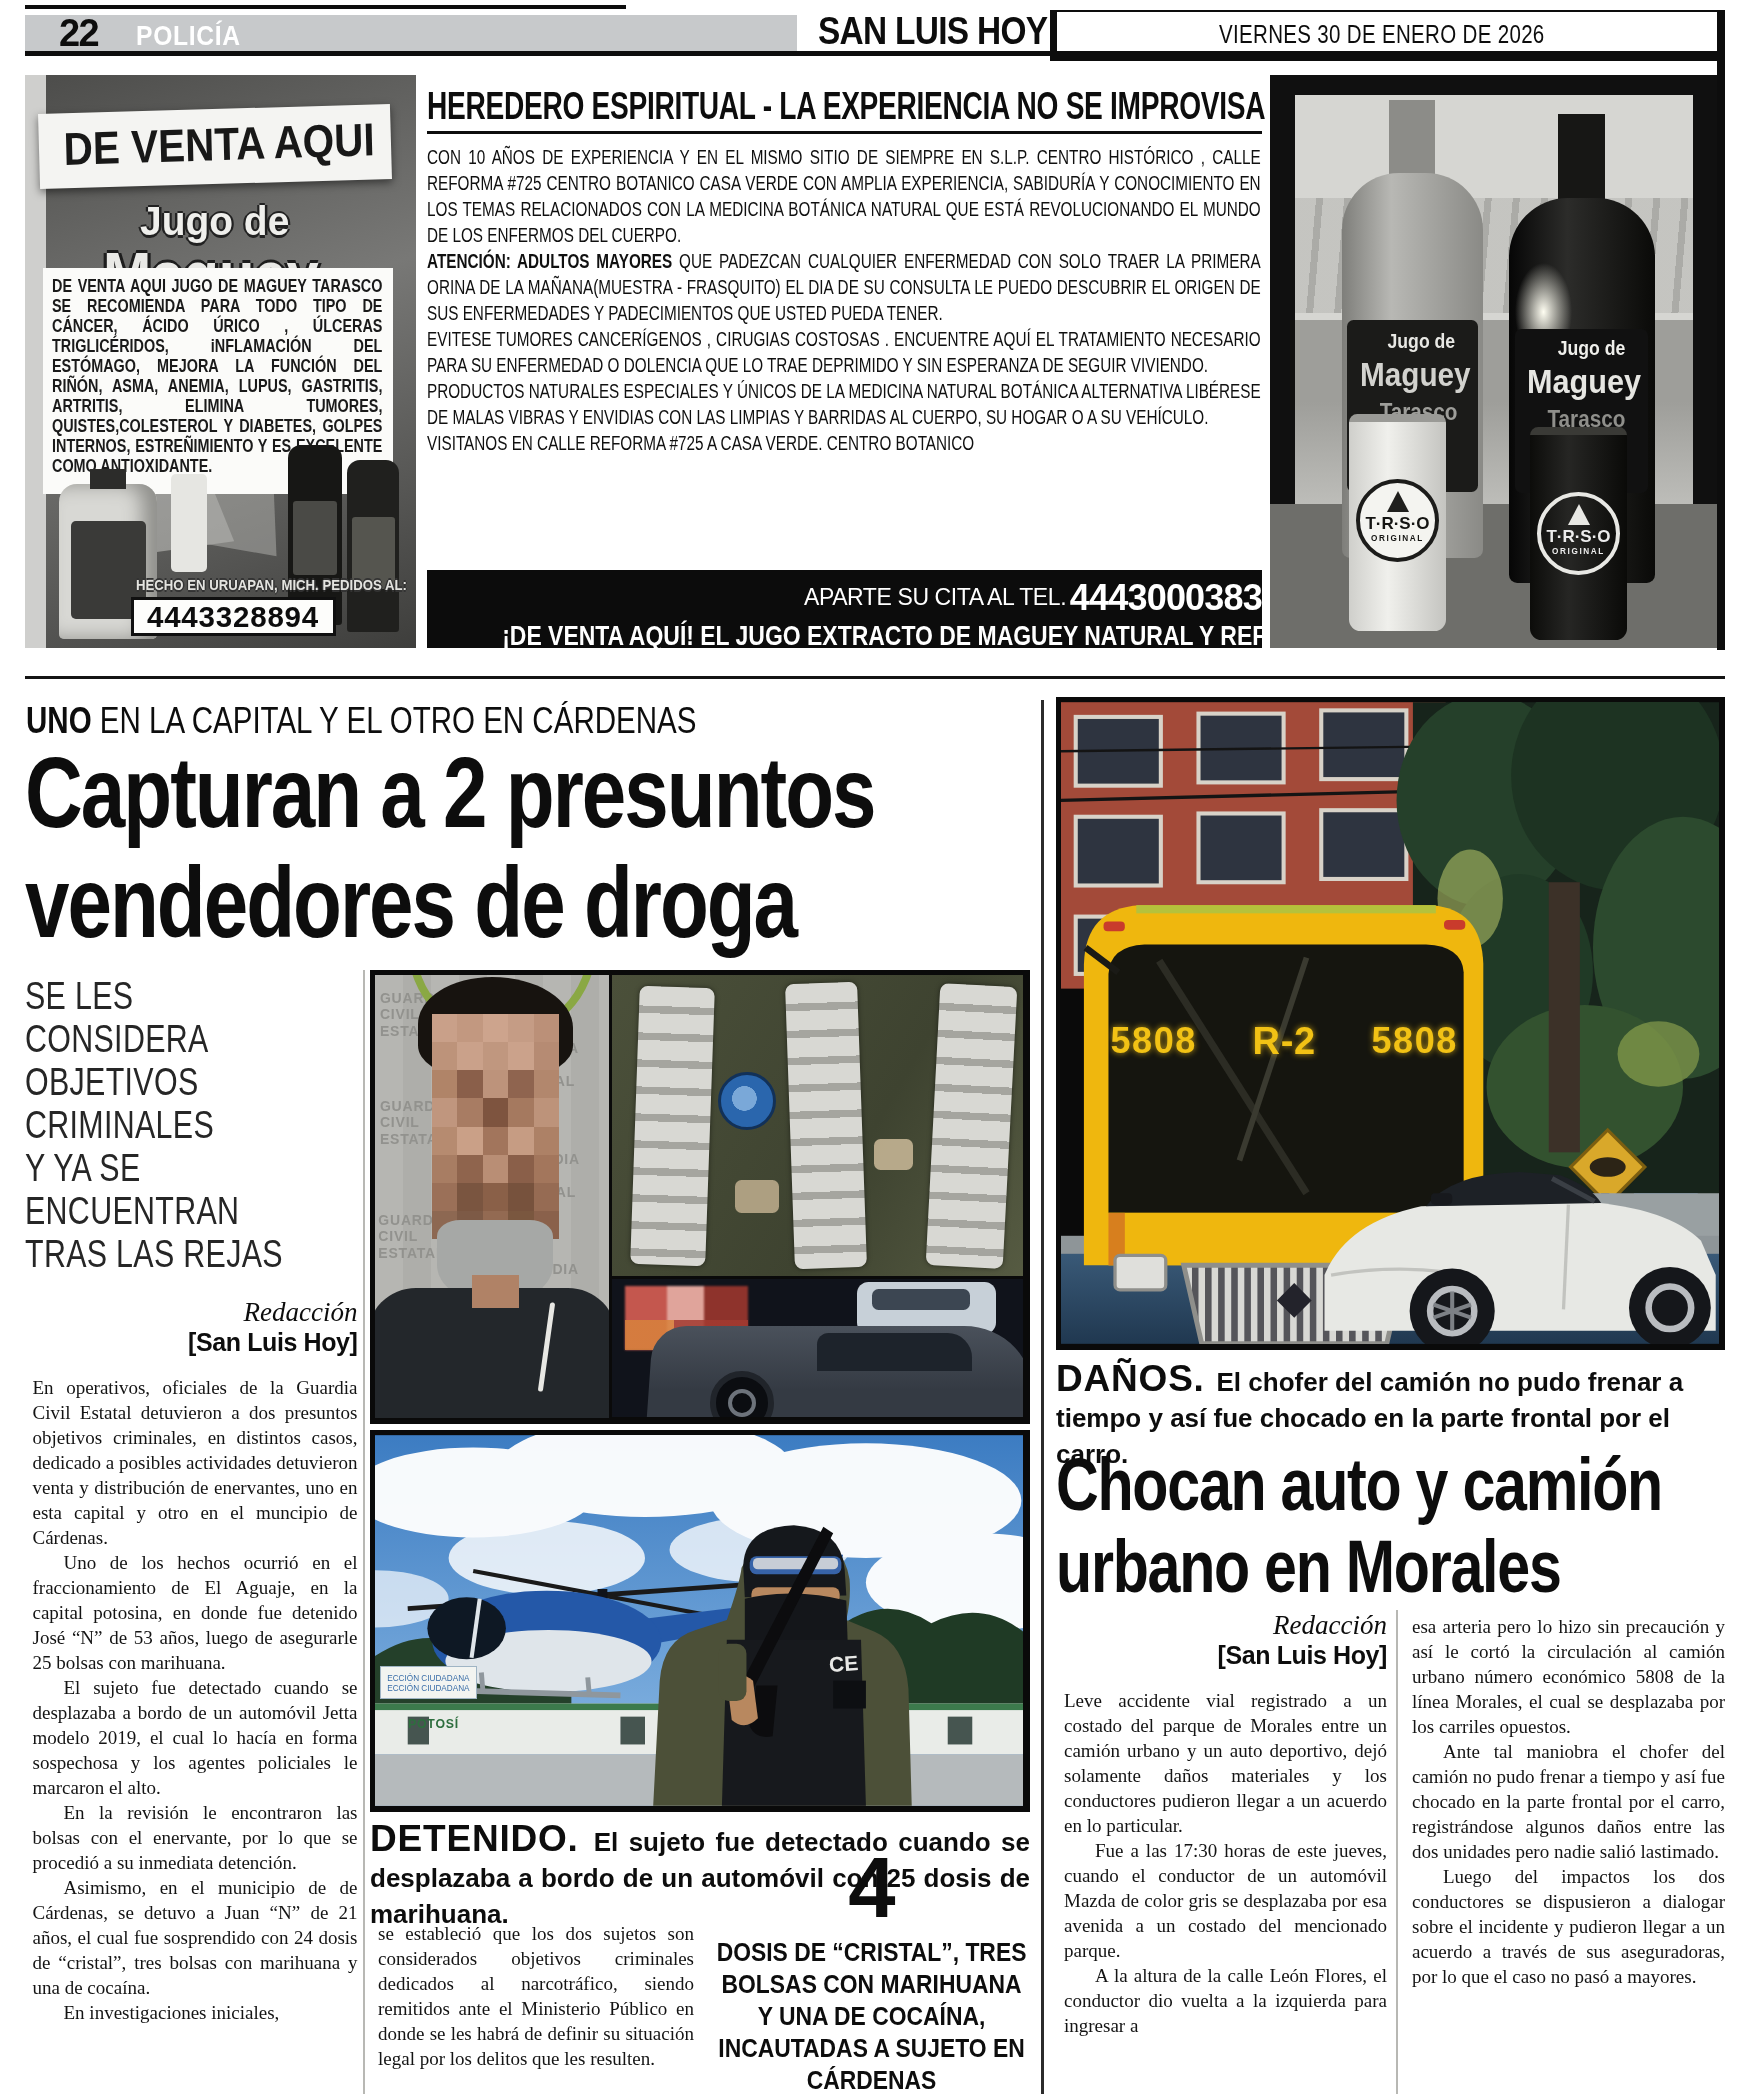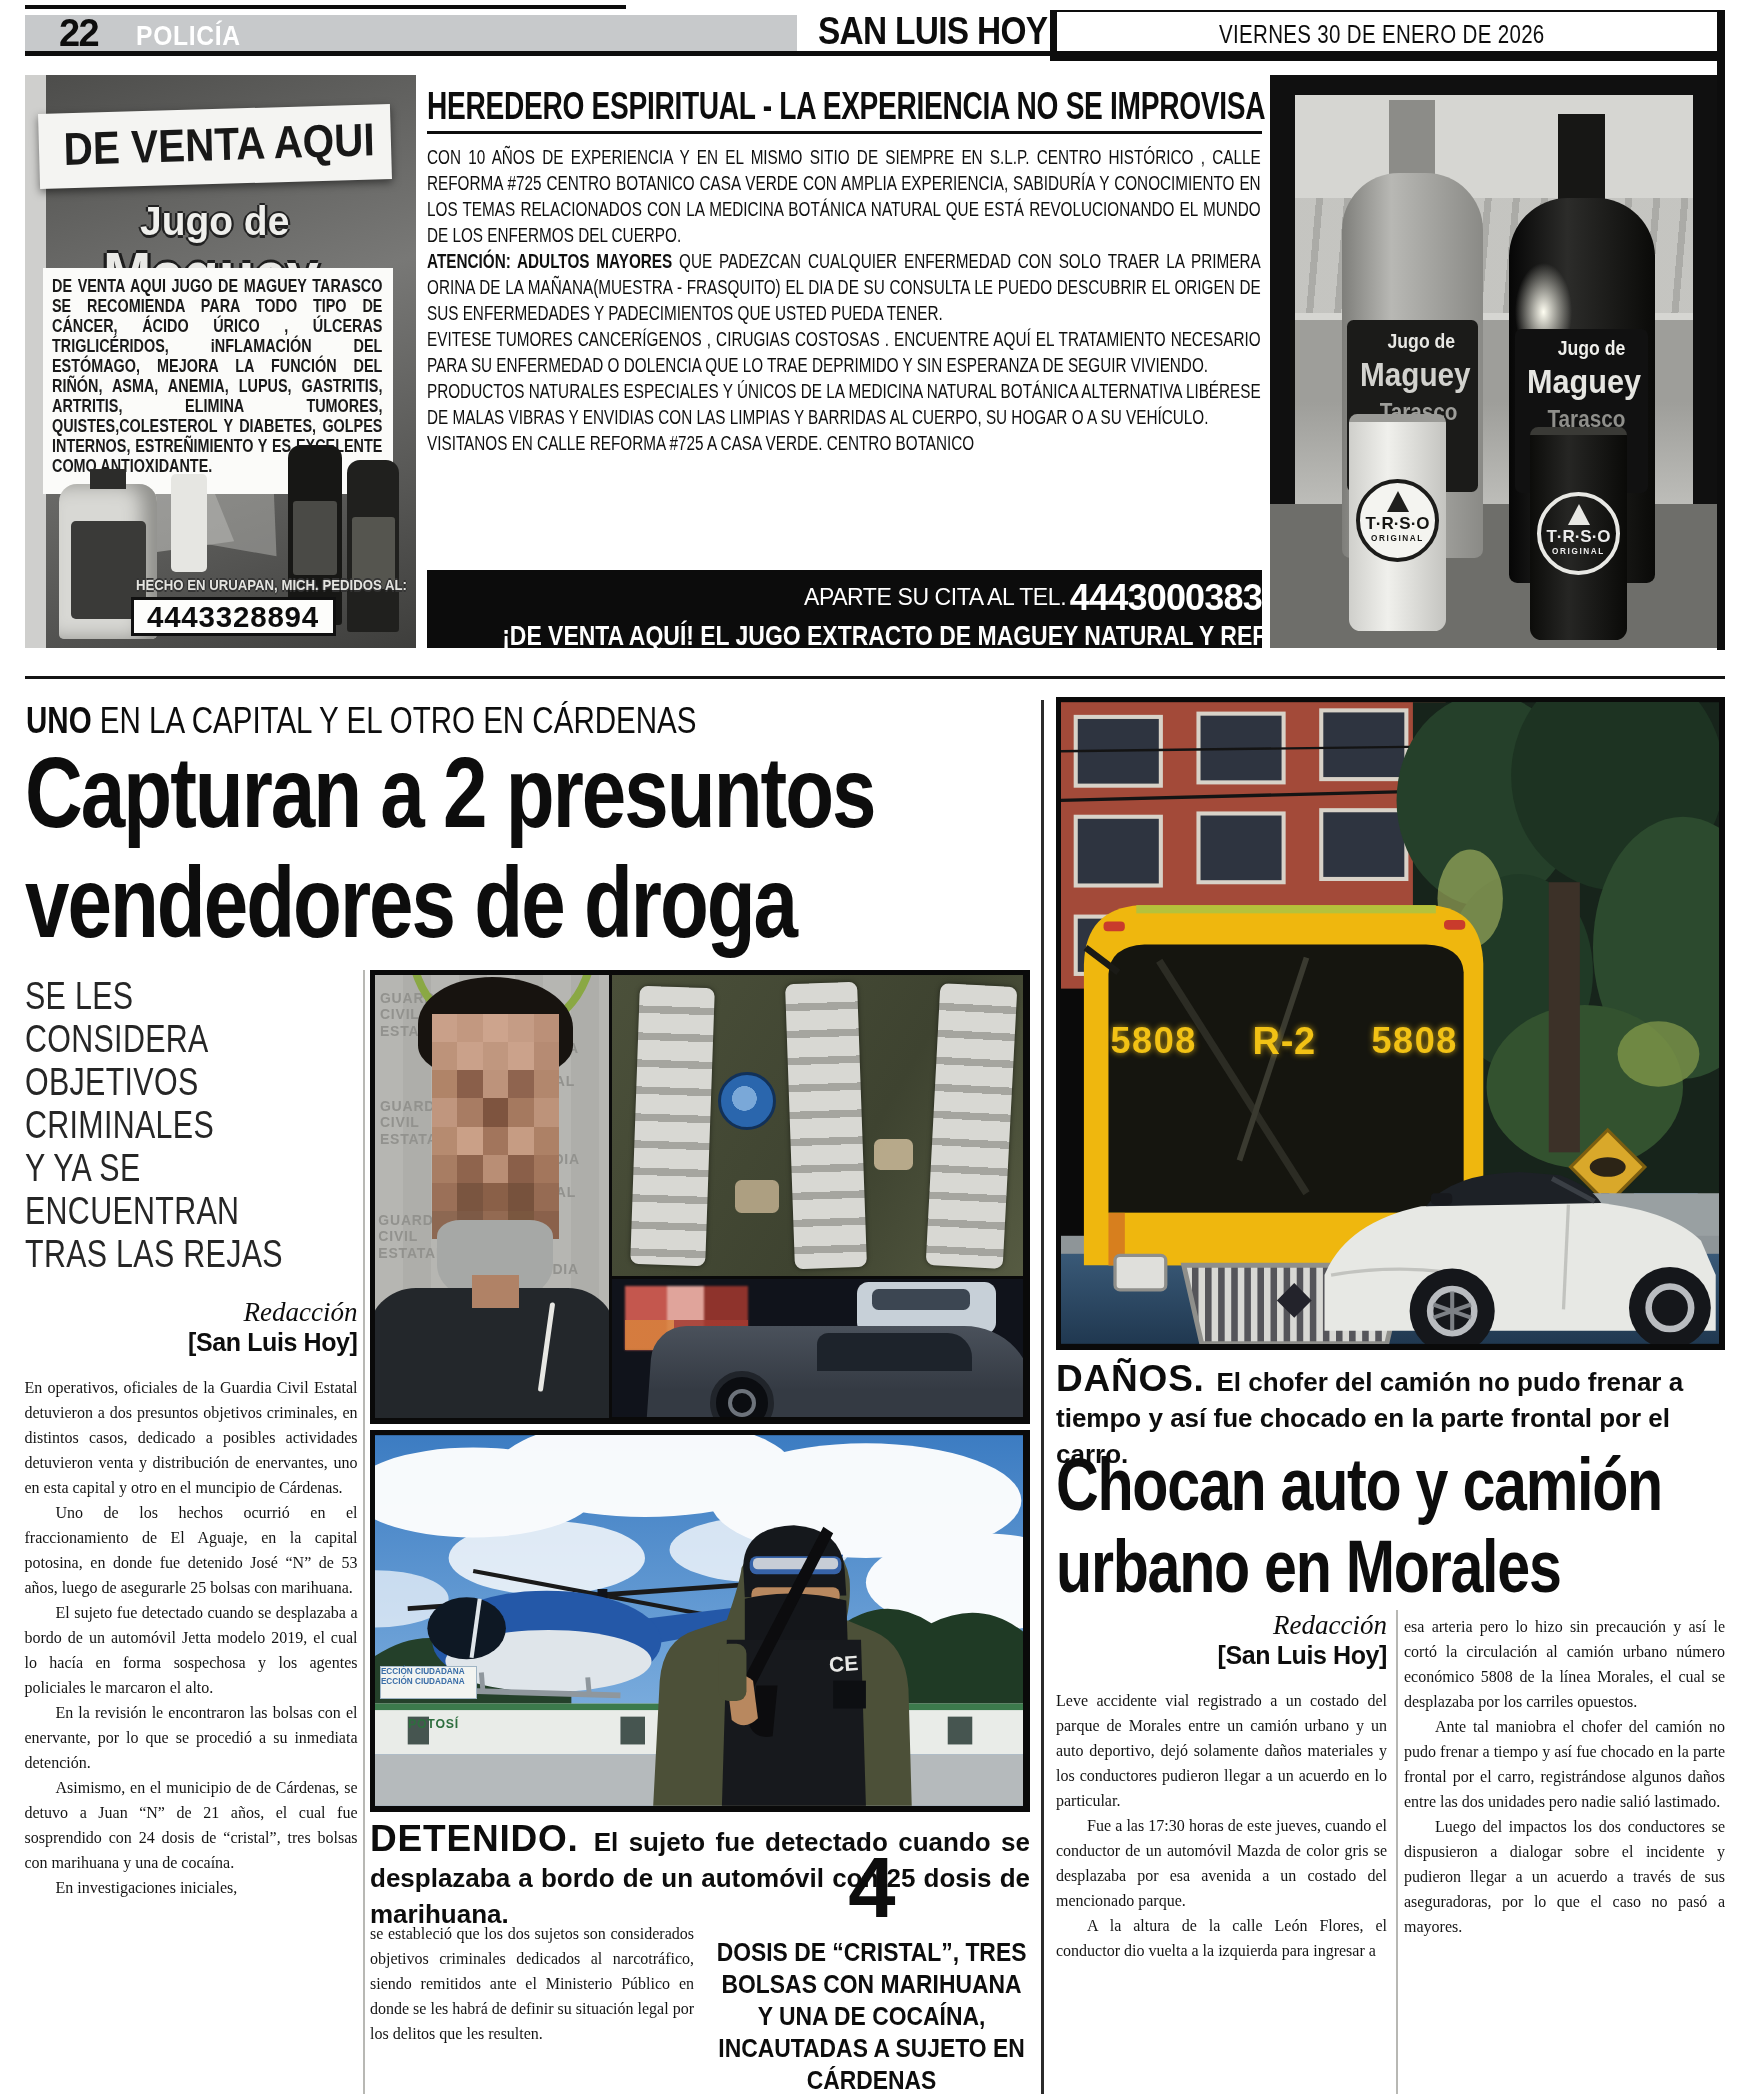--- a/index.html
+++ b/index.html
@@ -3,21 +3,21 @@
 <meta charset="utf-8">
 <style>
   html,body{margin:0;padding:0;background:#9a9a9a;}
   #page{position:relative;width:1754px;height:2095px;background:#ffffff;overflow:hidden;
         font-family:"Liberation Sans",sans-serif;color:#0d0d0d;}
   .abs{position:absolute;}
   .cx{display:block;transform-origin:0 0;}
   .nw{white-space:nowrap;}
   .serif{font-family:"Liberation Serif","DejaVu Serif",serif;}
   p{margin:0;}
-  .bodytext p{font-size:16px;line-height:25px;text-align:justify;color:#141414;}
+  .bodytext p{font-size:19px;line-height:25px;text-align:justify;color:#141414;margin-left:8px;}
   .bodytext p.i{text-indent:31px;}
   .adbody p{font-size:19.6px;line-height:26px;font-weight:500;color:#101010;text-align:justify;}
   .cap-label{font-weight:800;font-size:37px;letter-spacing:0.8px;}
   .cap-text{font-weight:700;font-size:26px;}
   .byline{text-align:right;}
   .byline .bn{font-style:italic;font-size:27px;}
   .byline .bo{font-weight:800;font-size:25px;letter-spacing:-0.4px;}
   .wm{position:absolute;width:105px;font-weight:700;font-size:14px;line-height:16.4px;
       color:#92928e;letter-spacing:0.8px;}
   .photo{background:#ddd;}
@@ -304,21 +304,21 @@
         <rect x="460" y="186" width="108" height="20" rx="8" fill="#b8885f"></rect>
         <path d="M452,200 Q512,186 576,202 L578,262 Q560,296 514,298 Q468,296 452,258 Z" fill="#14161a"></path>
         <path d="M430,250 L594,250 L600,453 L424,453 Z" fill="#17191d"></path>
         <rect x="560" y="300" width="40" height="34" fill="#0d0f12"></rect>
         <path d="M560,120 L452,330 L438,322 L548,112 Z" fill="#0c0c0e"></path>
         <path d="M466,306 L492,306 L486,368 Q466,372 458,356 Z" fill="#0c0c0e"></path>
         <path d="M430,300 Q446,286 462,300 L468,346 Q452,362 436,348 Z" fill="#b8885f"></path>
         <rect x="420" y="255" width="34" height="70" rx="12" fill="#4c5038"></rect>
       </g>
     </svg>
-    <div class="abs" style="left:4.9px;top:231px;width:97px;height:33px;background:#f2f4f1;border:1.6px solid #9fb4c4;font-size:8.2px;font-weight:700;color:#3a6ea8;line-height:9.8px;padding-top:0;box-sizing:border-box;">
+    <div class="abs" style="left:4.9px;top:231px;width:97px;height:33px;background:#f2f4f1;border:1.6px solid #9fb4c4;font-size:8.2px;font-weight:400;color:#3a6ea8;text-align:center;line-height:9.8px;padding-top:7px;box-sizing:border-box;">
       <span>ECCIÓN CIUDADANA</span><br>
       <span>ECCIÓN CIUDADANA</span>
     </div>
     <div class="abs nw" style="left:33px;top:282px;font-size:12.3px;font-weight:800;color:#2e6e3e;letter-spacing:0.8px;">POTOSÍ</div>
     <div class="abs nw" style="left:454px;top:217px;font-size:21px;font-weight:900;color:#e8e8e6;transform:rotate(-4deg);">CE</div>
   </div>
 
   <div class="abs" style="left:370px;top:1818px;width:660px;text-align:justify;">
     <span class="cap-label" style="margin-right:8.2px;">DETENIDO.</span>
     <span class="cap-text cx" style="display:inline;line-height:36px;">El sujeto fue detectado cuando se desplazaba a bordo de un automóvil con 25 dosis de marihuana.</span>

